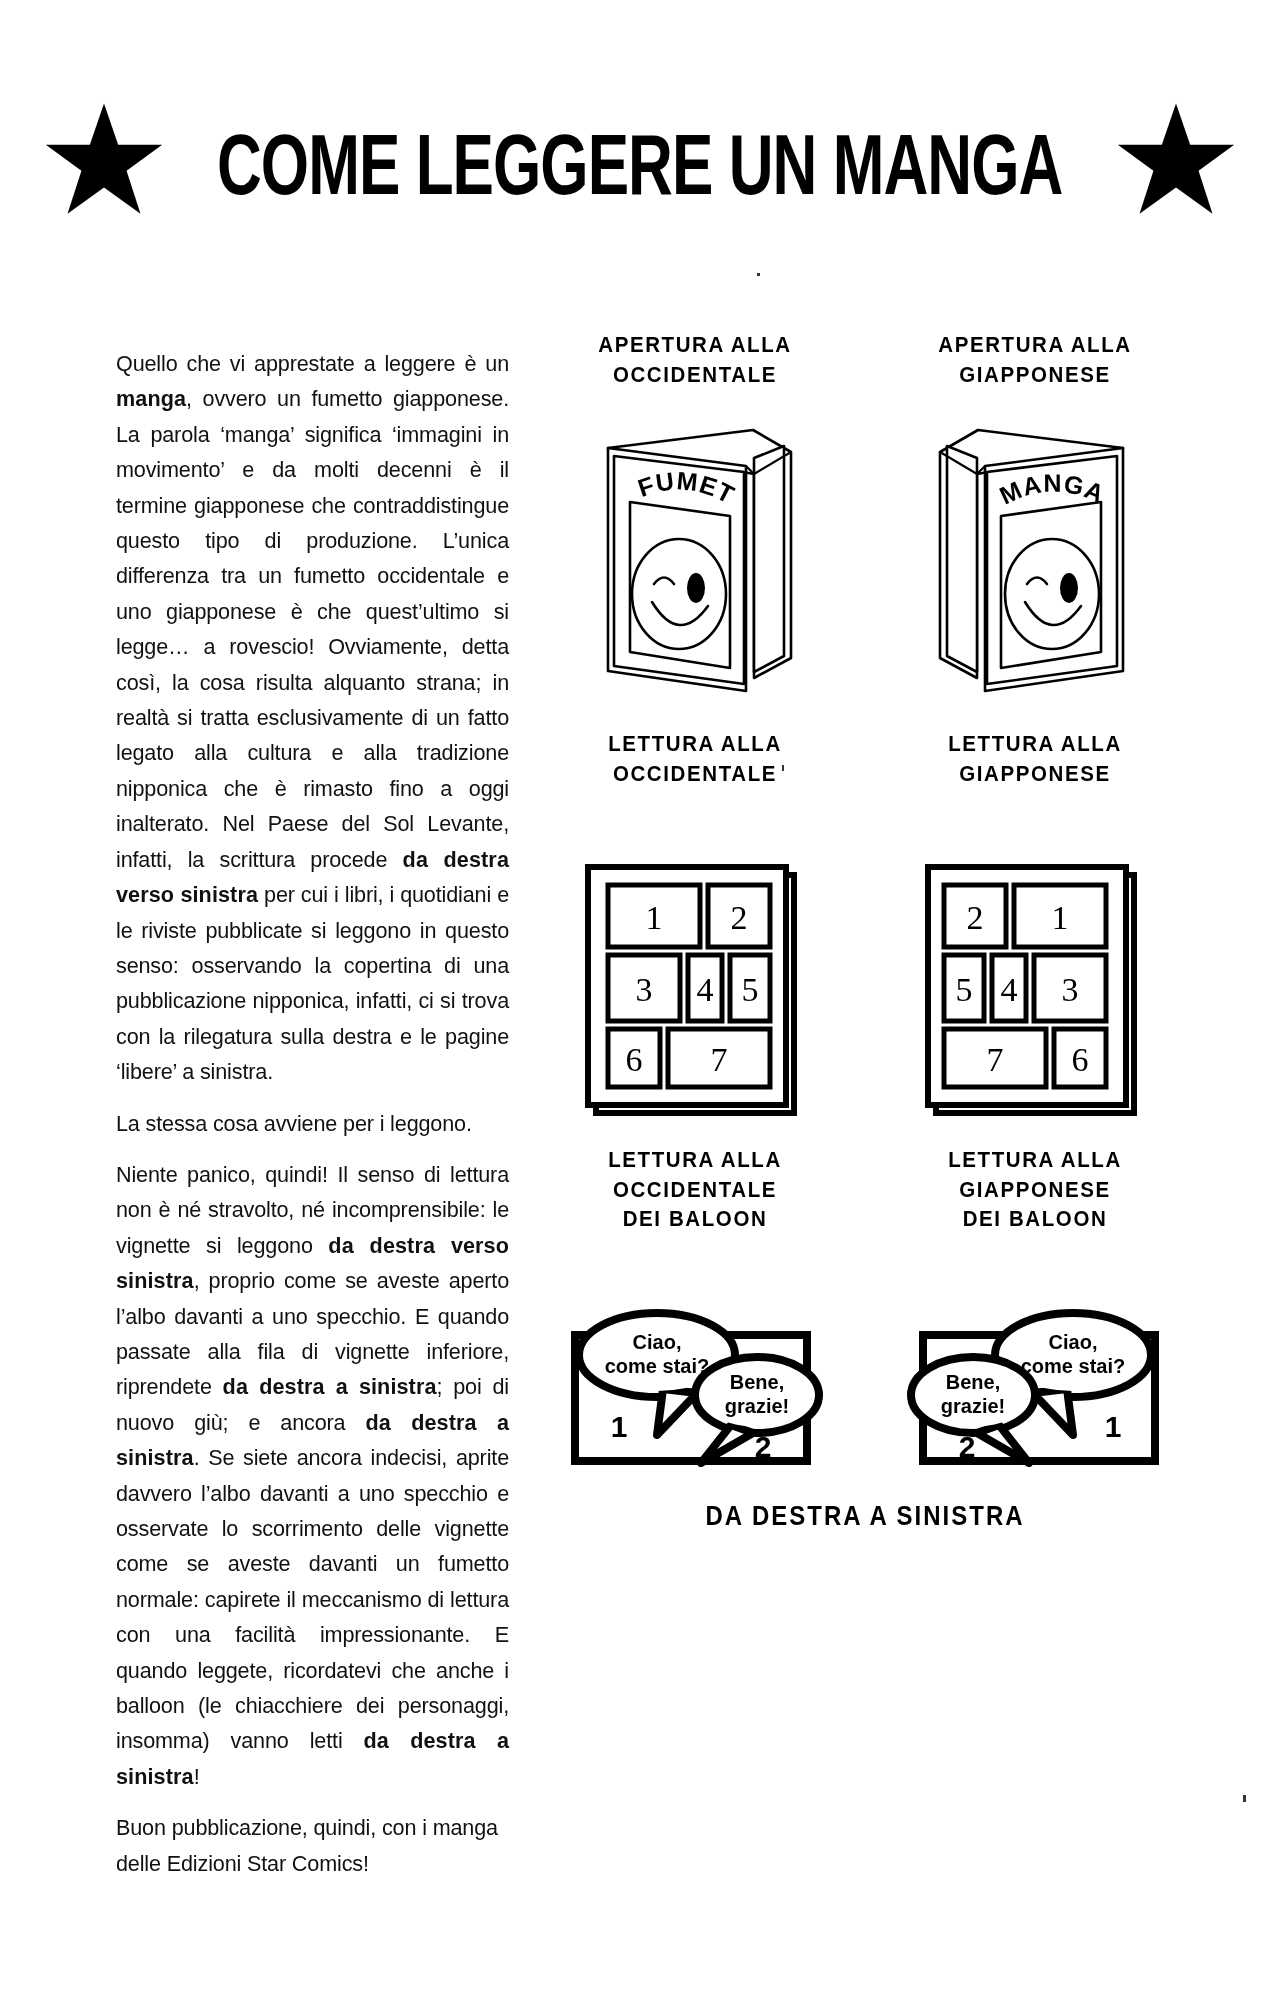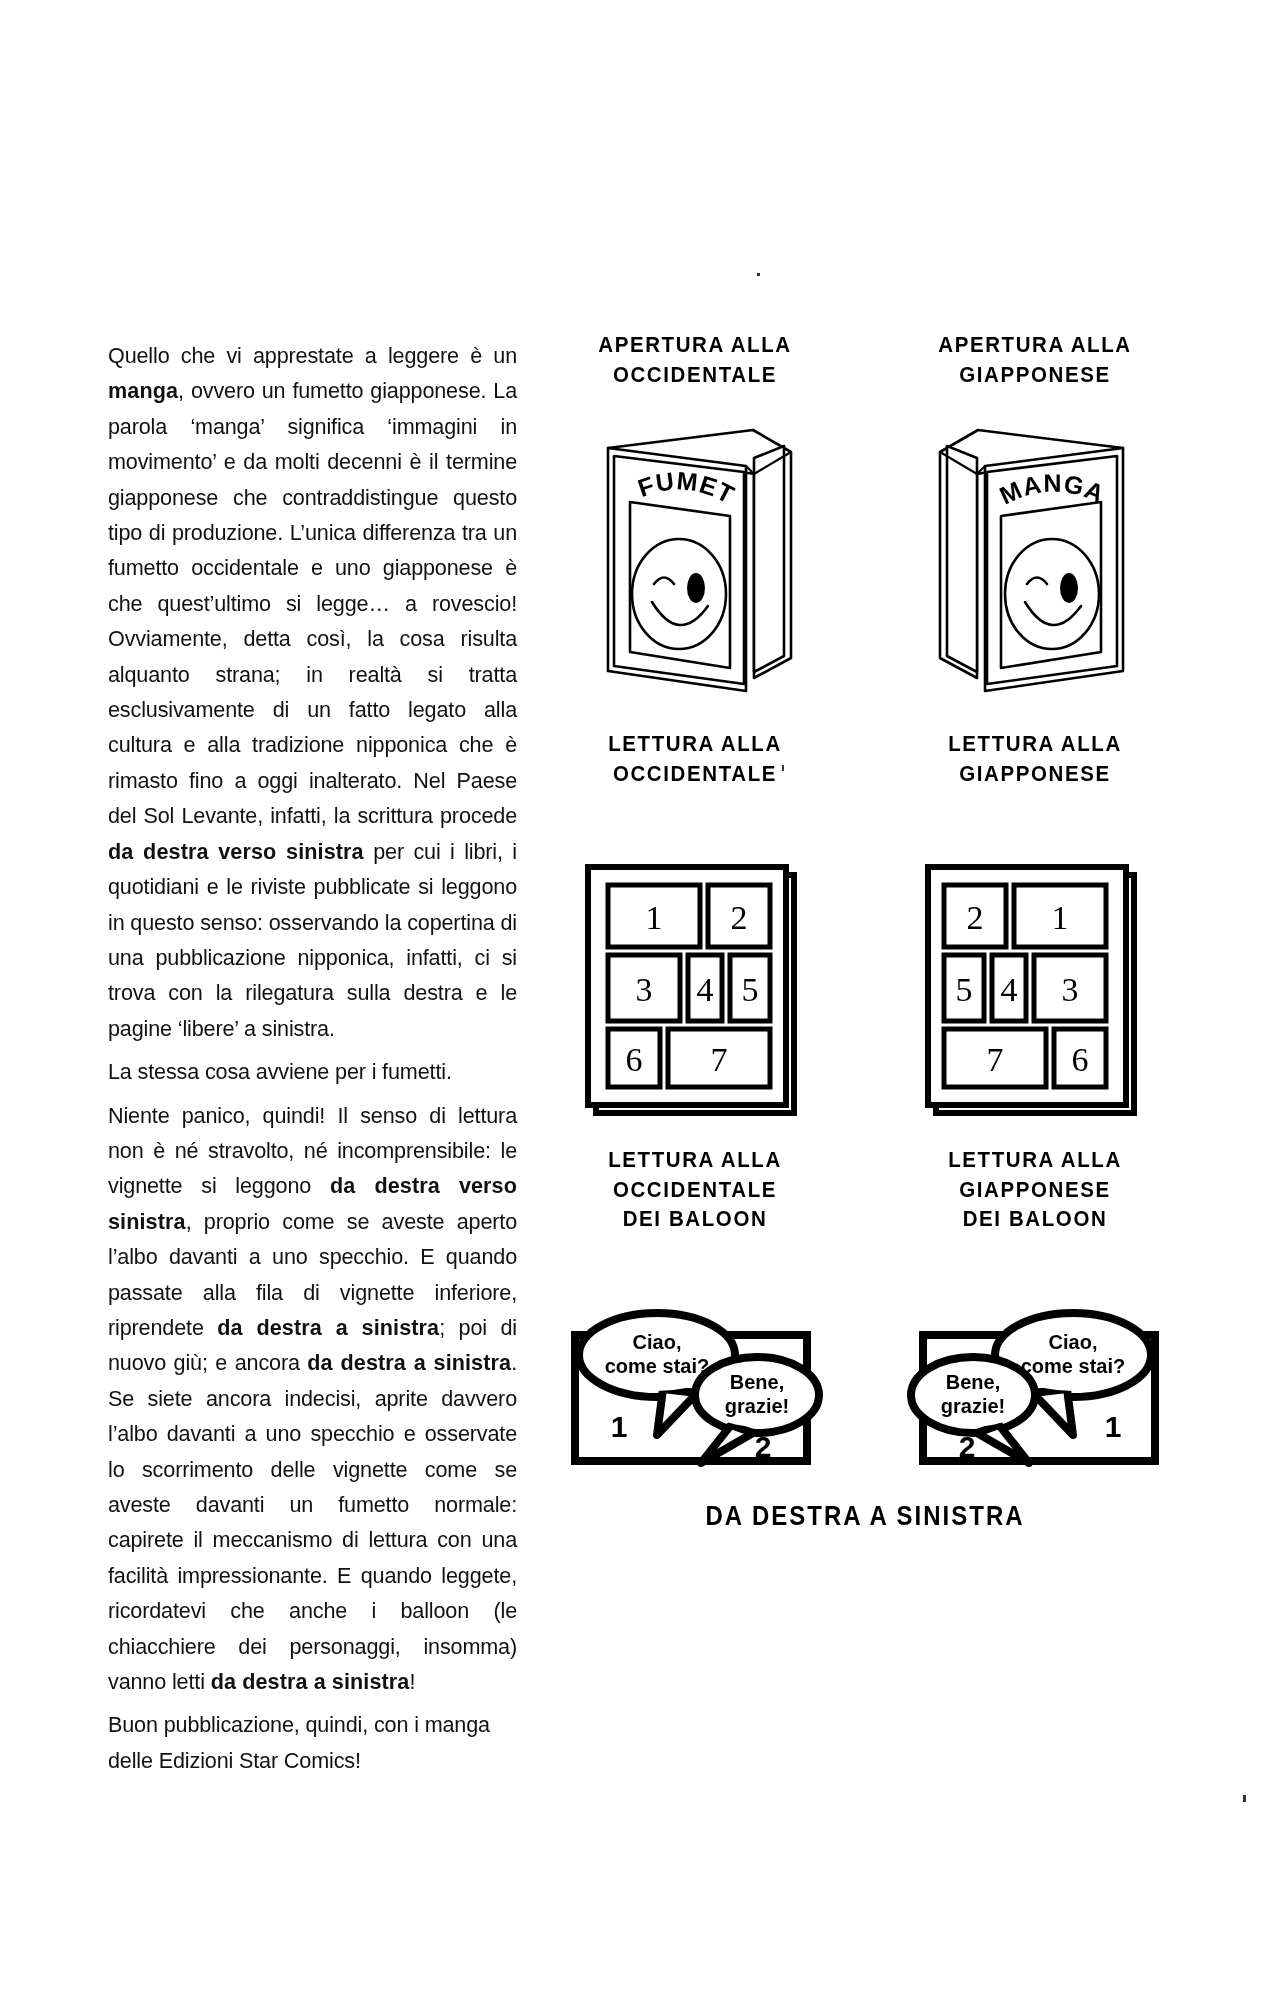--- a/index.html
+++ b/index.html
@@ -43,21 +43,21 @@
     left:100px; top:330px;
     width:425px;
     font-family:"Liberation Sans", sans-serif;
     font-size:21.6px;
     line-height:35.4px;
     text-align:justify;
     text-justify:inter-word;
     color:#111;
     letter-spacing:-0.15px;
   }
-  .body-col p{ margin:8px; }
+  .body-col p{ margin:16px; }
   .body-col b{ font-weight:bold; letter-spacing:0.1px; }
   .nojust{ text-align:left; }
 
   
   .right-col{
     position:absolute;
     left:545px; top:330px;
     width:640px;
   }
   .cap{
@@ -125,24 +125,33 @@
     color:#000;
     margin-top:30px;
   }
   .speck{ position:absolute; background:#333; }
 </style>
 </head>
 <body>
 
 <div class="page">
 
+  <div class="title-row">
+    <svg class="star" width="120" height="118" viewBox="0 0 100 96">
+      <polygon points="50,0 61.8,34.5 98.5,34.5 68.8,56.2 80.4,92 50,70 19.6,92 31.2,56.2 1.5,34.5 38.2,34.5" fill="#000"></polygon>
+    </svg>
+    <div class="title-text">COME LEGGERE UN MANGA</div>
+    <svg class="star" width="120" height="118" viewBox="0 0 100 96">
+      <polygon points="50,0 61.8,34.5 98.5,34.5 68.8,56.2 80.4,92 50,70 19.6,92 31.2,56.2 1.5,34.5 38.2,34.5" fill="#000"></polygon>
+    </svg>
+  </div>
 
   <div class="body-col">
     <p>Quello che vi apprestate a leggere è un <b>manga</b>, ovvero un fumetto giapponese. La parola ‘manga’ significa ‘immagini in movimento’ e da molti decenni è il termine giapponese che contraddistingue questo tipo di produzione. L’unica differenza tra un fumetto occidentale e uno giapponese è che quest’ultimo si legge… a rovescio! Ovviamente, detta così, la cosa risulta alquanto strana; in realtà si tratta esclusivamente di un fatto legato alla cultura e alla tradizione nipponica che è rimasto fino a oggi inalterato. Nel Paese del Sol Levante, infatti, la scrittura procede <b>da destra verso sinistra</b> per cui i libri, i quotidiani e le riviste pubblicate si leggono in questo senso: osservando la copertina di una pubblicazione nipponica, infatti, ci si trova con la rilegatura sulla destra e le pagine ‘libere’ a sinistra.</p>
-    <p class="nojust">La stessa cosa avviene per i fumetti.</p>
+    <p class="nojust">La stessa cosa avviene per i leggono.</p>
     <p>Niente panico, quindi! Il senso di lettura non è né stravolto, né incomprensibile: le vignette si leggono <b>da destra verso sinistra</b>, proprio come se aveste aperto l’albo davanti a uno specchio. E quando passate alla fila di vignette inferiore, riprendete <b>da destra a sinistra</b>; poi di nuovo giù; e ancora <b>da destra a sinistra</b>. Se siete ancora indecisi, aprite davvero l’albo davanti a uno specchio e osservate lo scorrimento delle vignette come se aveste davanti un fumetto normale: capirete il meccanismo di lettura con una facilità impressionante. E quando leggete, ricordatevi che anche i balloon (le chiacchiere dei personaggi, insomma) vanno letti <b>da destra a sinistra</b>!</p>
     <p class="nojust">Buon pubblicazione, quindi, con i manga delle Edizioni Star Comics!</p>
   </div>
 
   <div class="right-col">
 
     <div class="two">
       <div class="cap">
         <div>APERTURA ALLA</div>
         <div>OCCIDENTALE</div>

